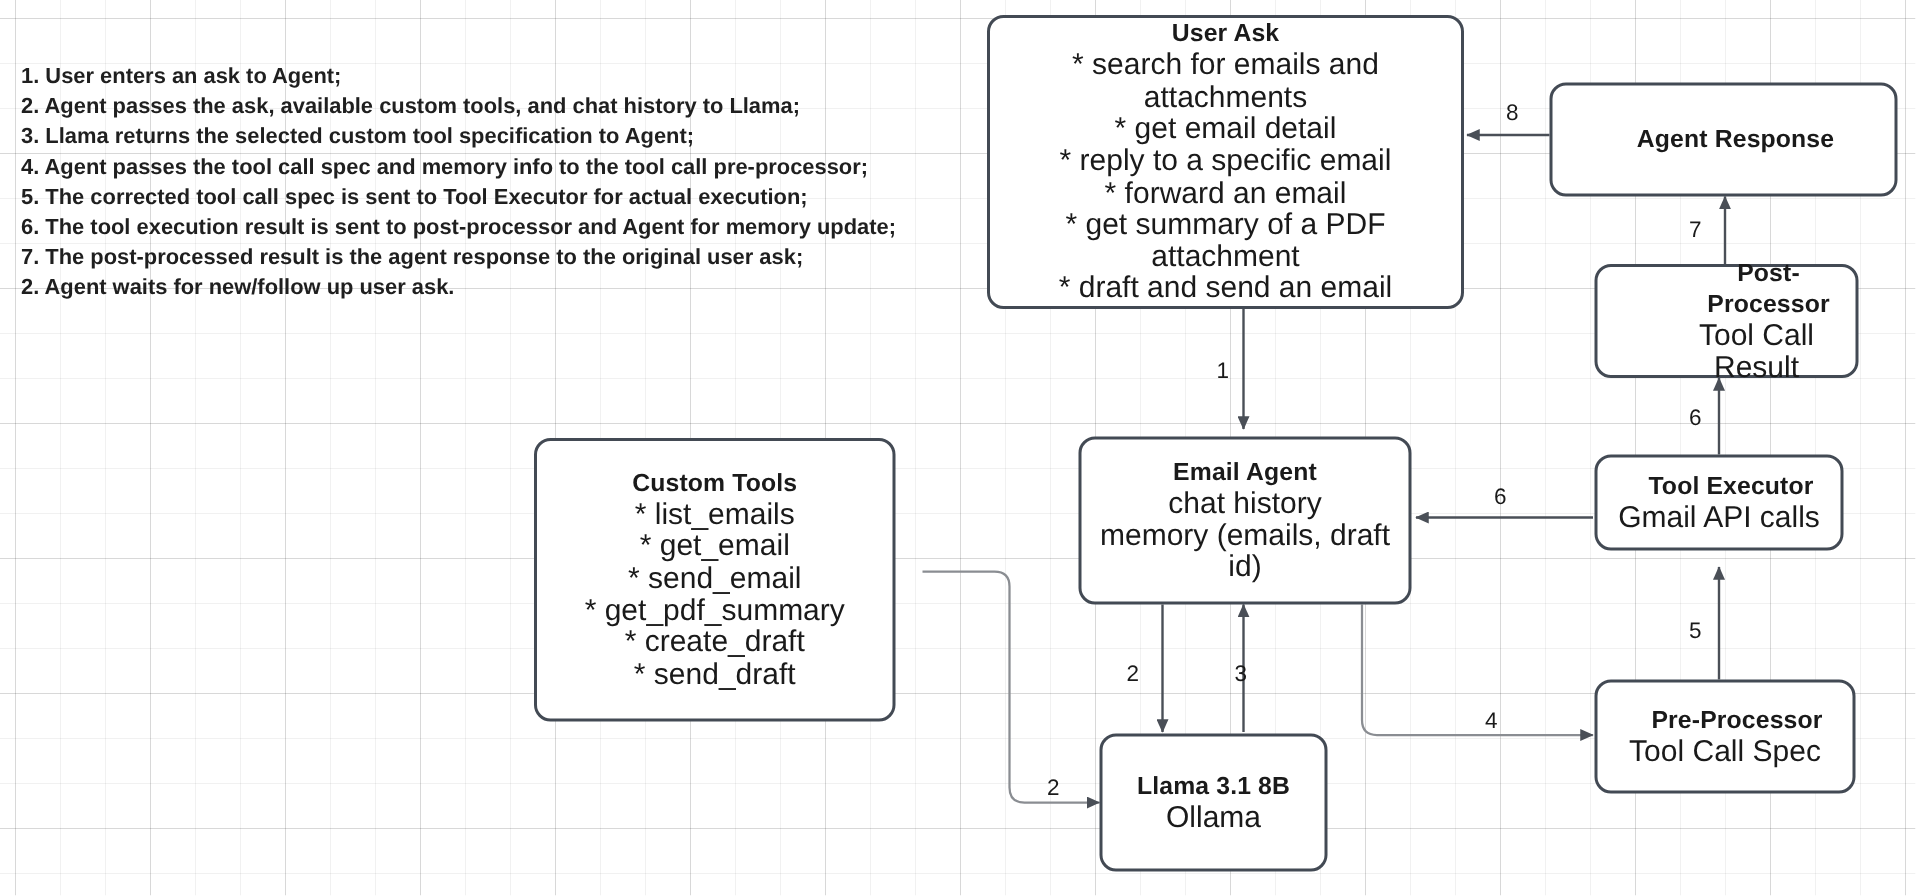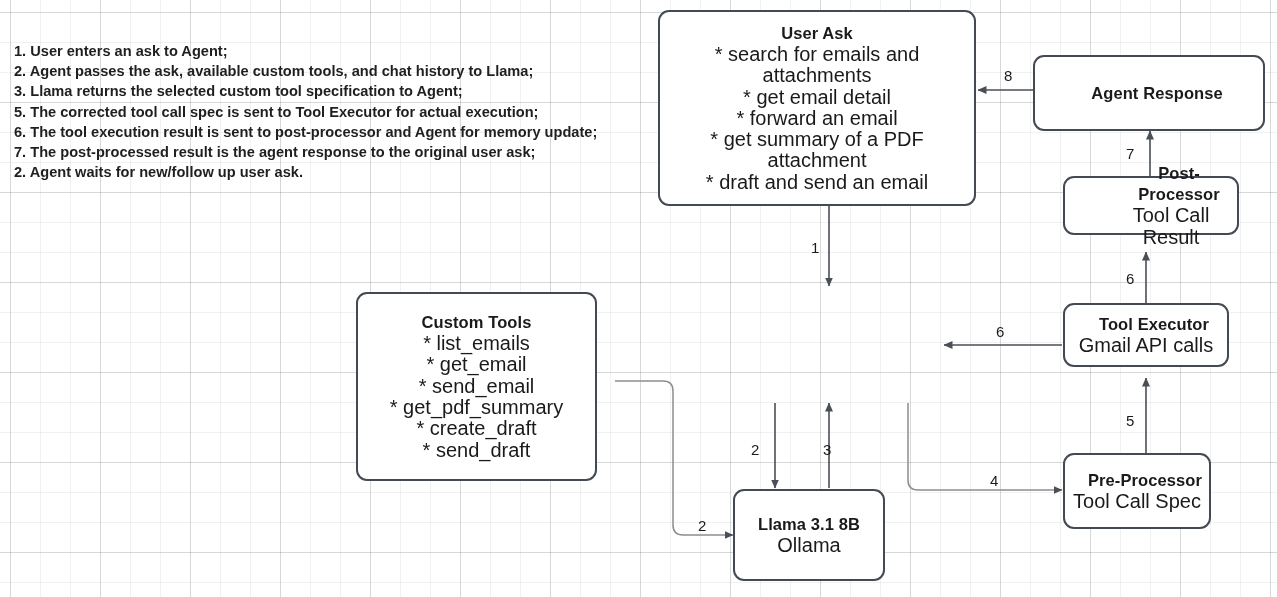--- a/index.html
+++ b/index.html
@@ -111,54 +111,61 @@
 
     <path d="M1150,176 L1150,131" fill="none" stroke="#4a4f57" stroke-width="1.6" marker-end="url(#arrowhead)"></path>
 
     <path d="M1033,90 L978,90" fill="none" stroke="#4a4f57" stroke-width="1.6" marker-end="url(#arrowhead)"></path>
   </svg>
 
   <div class="legend">
     <div>1. User enters an ask to Agent;</div>
     <div>2. Agent passes the ask, available custom tools, and chat history to Llama;</div>
     <div>3. Llama returns the selected custom tool specification to Agent;</div>
+    <div>4. Agent passes the tool call spec and memory info to the tool call pre-processor;</div>
     <div>5. The corrected tool call spec is sent to Tool Executor for actual execution;</div>
     <div>6. The tool execution result is sent to post-processor and Agent for memory update;</div>
     <div>7. The post-processed result is the agent response to the original user ask;</div>
     <div>2. Agent waits for new/follow up user ask.</div>
   </div>
 
   <div class="node" style="left:658px; top:10px; width:318px; height:196px;">
     <div class="title">User Ask</div>
     <div class="line">* search for emails and attachments</div>
     <div class="line">* get email detail</div>
+    <div class="line">* reply to a specific email</div>
     <div class="line">* forward an email</div>
     <div class="line">* get summary of a PDF attachment</div>
     <div class="line">* draft and send an email</div>
   </div>
 
   <div class="node compact" style="left:1033px; top:55px; width:232px; height:76px;">
     <div class="title">Agent Response</div>
   </div>
 
-  <div class="node compact" style="left:1063px; top:176px; width:176px; height:59px;padding-left:40px;">
+  <div class="node compact" style="left:1063px; top:176px; width:176px; height:76px;padding-left:40px;">
     <div class="title">Post-Processor</div>
     <div class="line">Tool Call Result</div>
   </div>
 
   <div class="node compact" style="left:1063px; top:303px; width:166px; height:64px;">
     <div class="title">Tool Executor</div>
     <div class="line">Gmail API calls</div>
   </div>
 
-  <div class="node compact" style="left:1063px; top:453px; width:148px; height:76px;">
+  <div class="node compact" style="left:1063px; top:453px; width:174px; height:76px;">
     <div class="title">Pre-Processor</div>
     <div class="line">Tool Call Spec</div>
   </div>
 
+  <div class="node" style="left:719px; top:291px; width:222px; height:112px;">
+    <div class="title">Email Agent</div>
+    <div class="line">chat history</div>
+    <div class="line">memory (emails, draft id)</div>
+  </div>
 
   <div class="node" style="left:356px; top:292px; width:241px; height:189px;">
     <div class="title">Custom Tools</div>
     <div class="line">* list_emails</div>
     <div class="line">* get_email</div>
     <div class="line">* send_email</div>
     <div class="line">* get_pdf_summary</div>
     <div class="line">* create_draft</div>
     <div class="line">* send_draft</div>
   </div>

